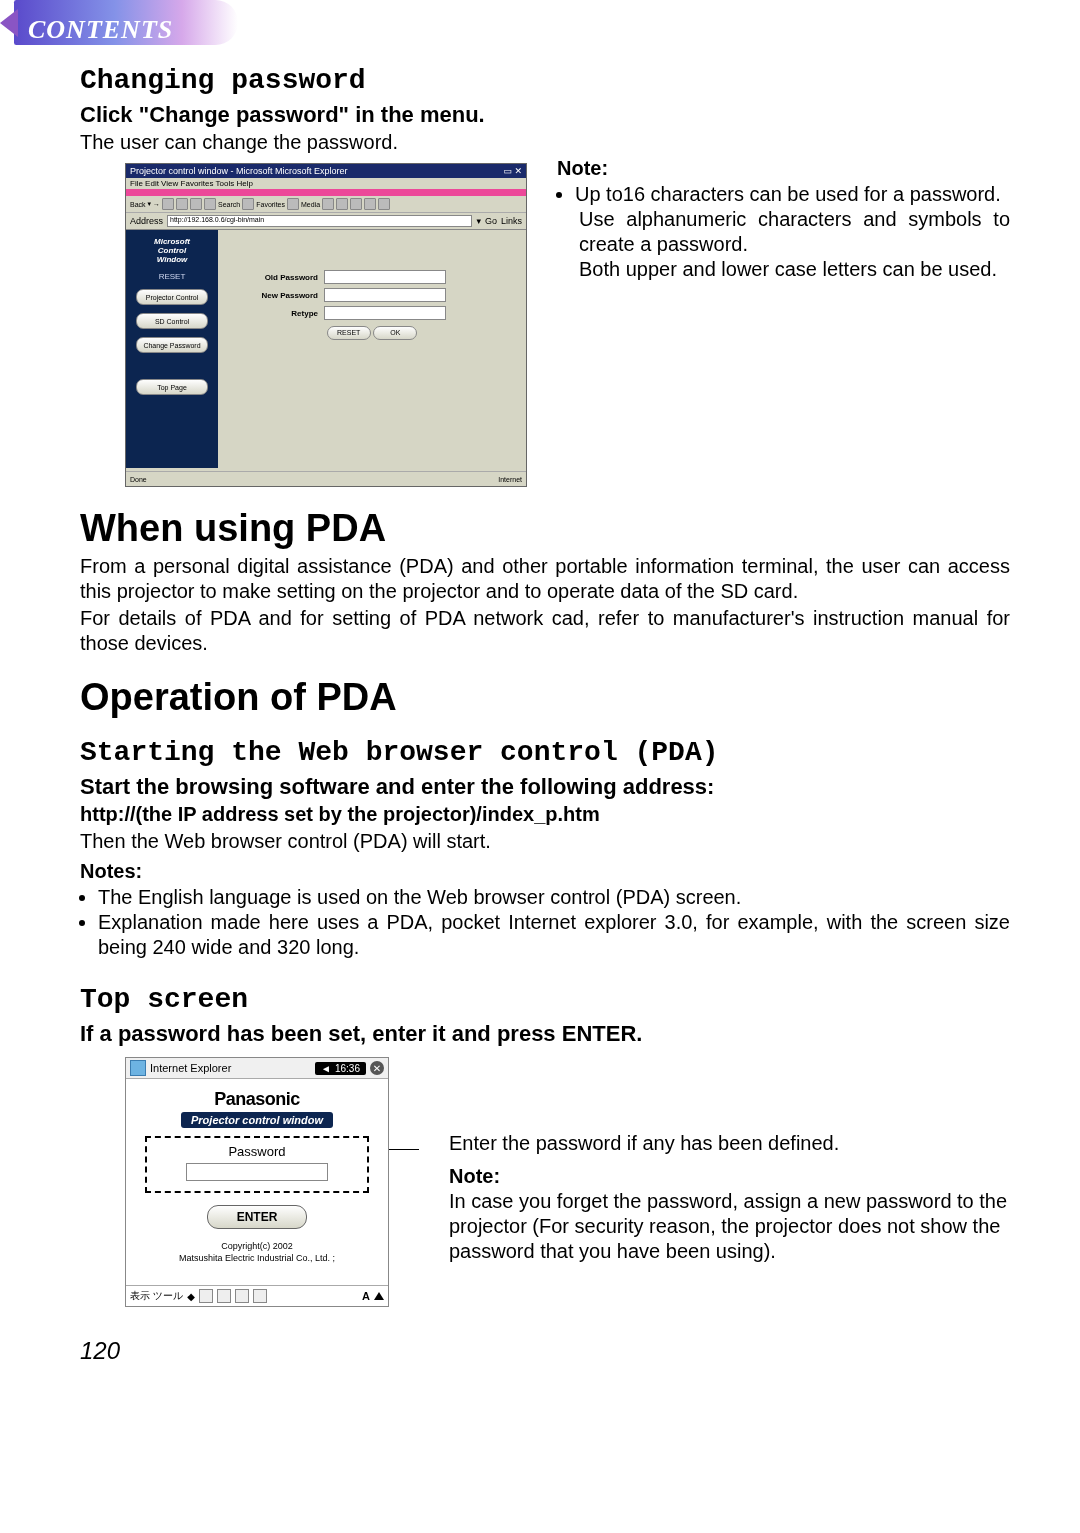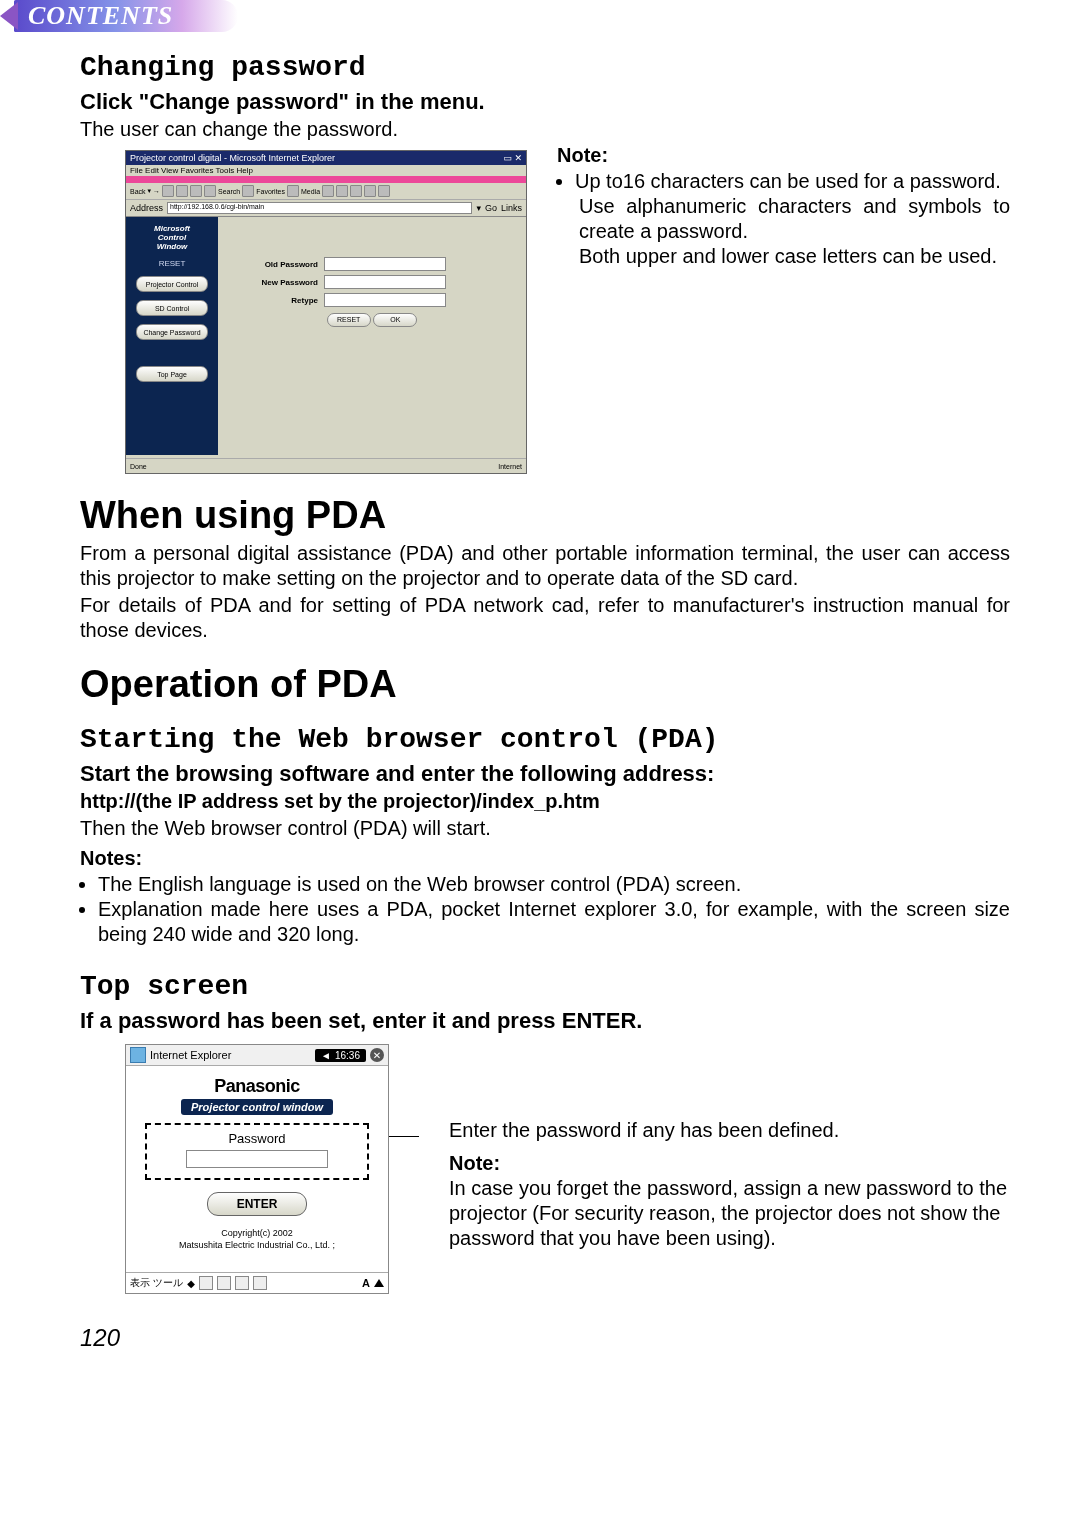--- a/index.html
+++ b/index.html
@@ -22,25 +22,25 @@
   .contents-arrow {
     width: 0; height: 0;
     border-top: 14px solid transparent;
     border-bottom: 14px solid transparent;
     border-right: 18px solid #8a55c4;
     margin-right: -2px;
     z-index: 2;
   }
   .contents-badge {
     background: linear-gradient(90deg, #5a4acb 0%, #8492e8 45%, #d6a8ea 75%, #fff 100%);
-    height: 32px;
+    height: 38px;
     border-radius: 6px 60px 60px 6px;
-    padding: 0 80px 0 14px;
+    padding: 7px 80px 0 14px;
     display: flex;
-    align-items: center;
+    align-items: flex-end;
     width: 130px;
     margin-left: -2px;
   }
   .contents-text {
     font-family: "Times New Roman", serif;
     font-style: italic;
     font-weight: bold;
     color: #fff;
     font-size: 26px;
     letter-spacing: 1px;
@@ -138,21 +138,21 @@
   </div>
 
   <h2>Changing password</h2>
   <h3>Click "Change password" in the menu.</h3>
   <div class="body">The user can change the password.</div>
 
   <div class="two-col">
 
     <div class="browser-fig">
       <div class="bf-title">
-        <span>Projector control digital - Microsoft Internet Explorer</span>
+        <span>Projector control window - Microsoft Microsoft Explorer</span>
         <span>▭ ✕</span>
       </div>
       <div class="bf-menubar">File  Edit  View  Favorites  Tools  Help</div>
       <div class="bf-toolbar">
         <span>Back</span>
         <span>▾ →</span>
         <span class="ico"></span>
         <span class="ico"></span>
         <span class="ico"></span>
         <span class="ico"></span>

